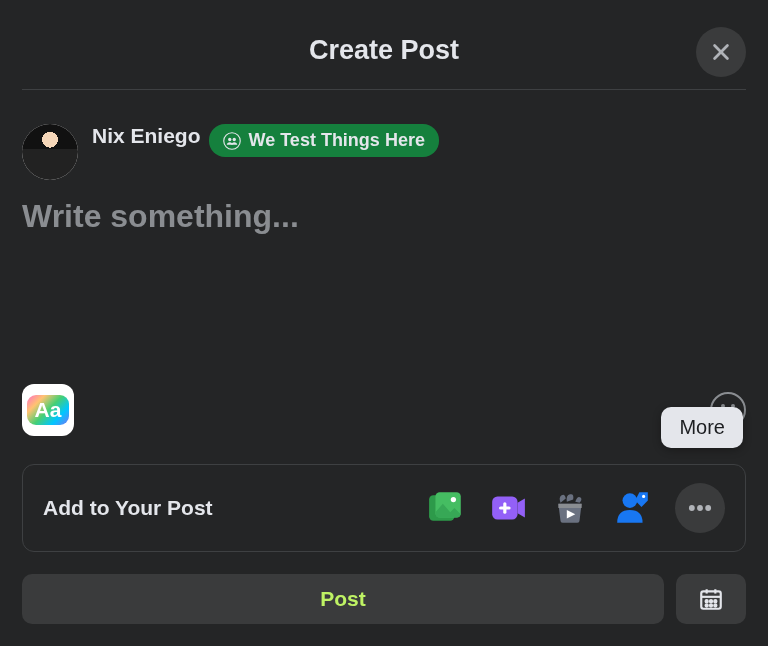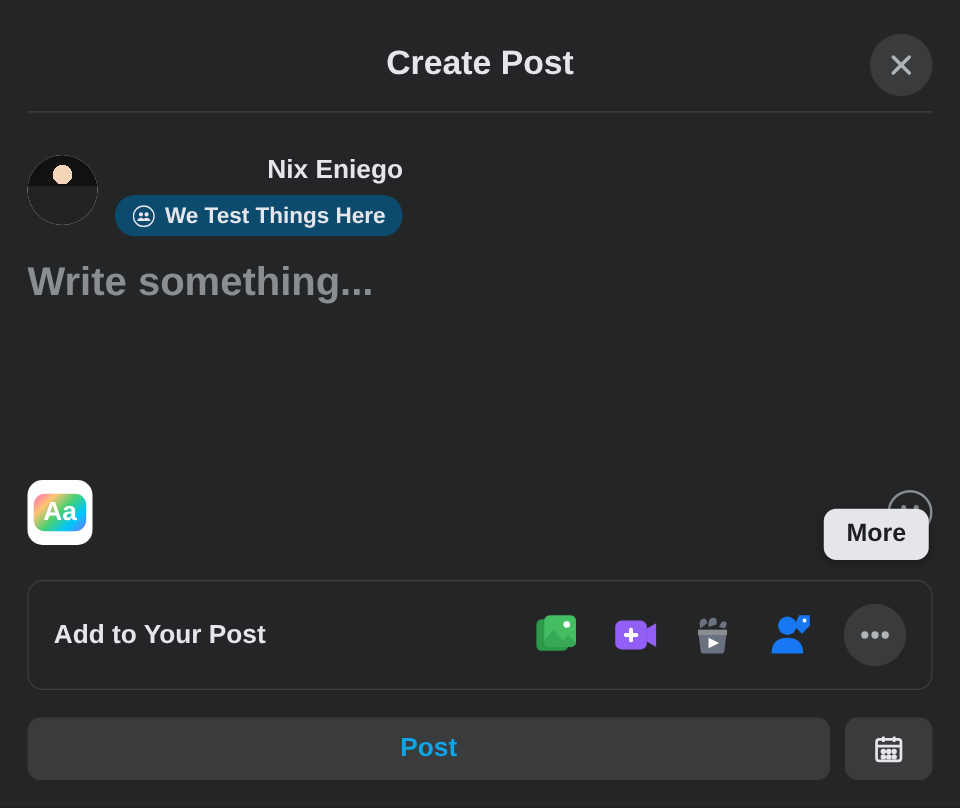--- a/index.html
+++ b/index.html
@@ -65,34 +65,33 @@
       flex-shrink: 0;
     }
     .avatar-inner {
       position: absolute;
       inset: 0;
       background: radial-gradient(circle at 50% 28%, #f5d6b8 0%, #f5d6b8 16%, transparent 16%),
                   linear-gradient(180deg, #111 0%, #111 45%, #222 45%, #222 100%);
     }
     .user-info {
       display: flex;
-      flex-direction: column;
+      flex-direction: row;
       gap: 8px;
-      align-items: flex-end;
     }
     .user-name {
       font-size: 21px;
       font-weight: 600;
       color: #e4e6eb;
     }
     .audience-chip {
       display: inline-flex;
       align-items: center;
       gap: 8px;
-      background: #0c4a6e;
+      background: #15803d;
       border-radius: 16px;
       padding: 6px 14px;
       font-size: 18px;
       font-weight: 600;
       color: #e4e6eb;
       width: fit-content;
       cursor: pointer;
     }
     .compose-area {
       padding: 8px 22px 0 22px;
@@ -213,39 +212,39 @@
     }
     .tooltip {
       position: absolute;
       top: -58px;
       right: 2px;
       background: #e4e6eb;
       color: #1c1e21;
       padding: 9px 18px;
       border-radius: 10px;
       font-size: 20px;
-      font-weight: 700;
+      font-weight: 400;
       box-shadow: 0 2px 8px rgba(0,0,0,0.3);
     }
     .footer {
       display: flex;
       gap: 12px;
       padding: 22px;
     }
     .post-btn {
       flex: 1;
       height: 50px;
       background: #3a3b3c;
       border-radius: 10px;
       display: flex;
       align-items: center;
       justify-content: center;
       font-size: 21px;
       font-weight: 600;
-      color: #0ea5e9;
+      color: #bef264;
       cursor: pointer;
     }
     .schedule-btn {
       width: 70px;
       height: 50px;
       background: #3a3b3c;
       border-radius: 10px;
       display: flex;
       align-items: center;
       justify-content: center;

